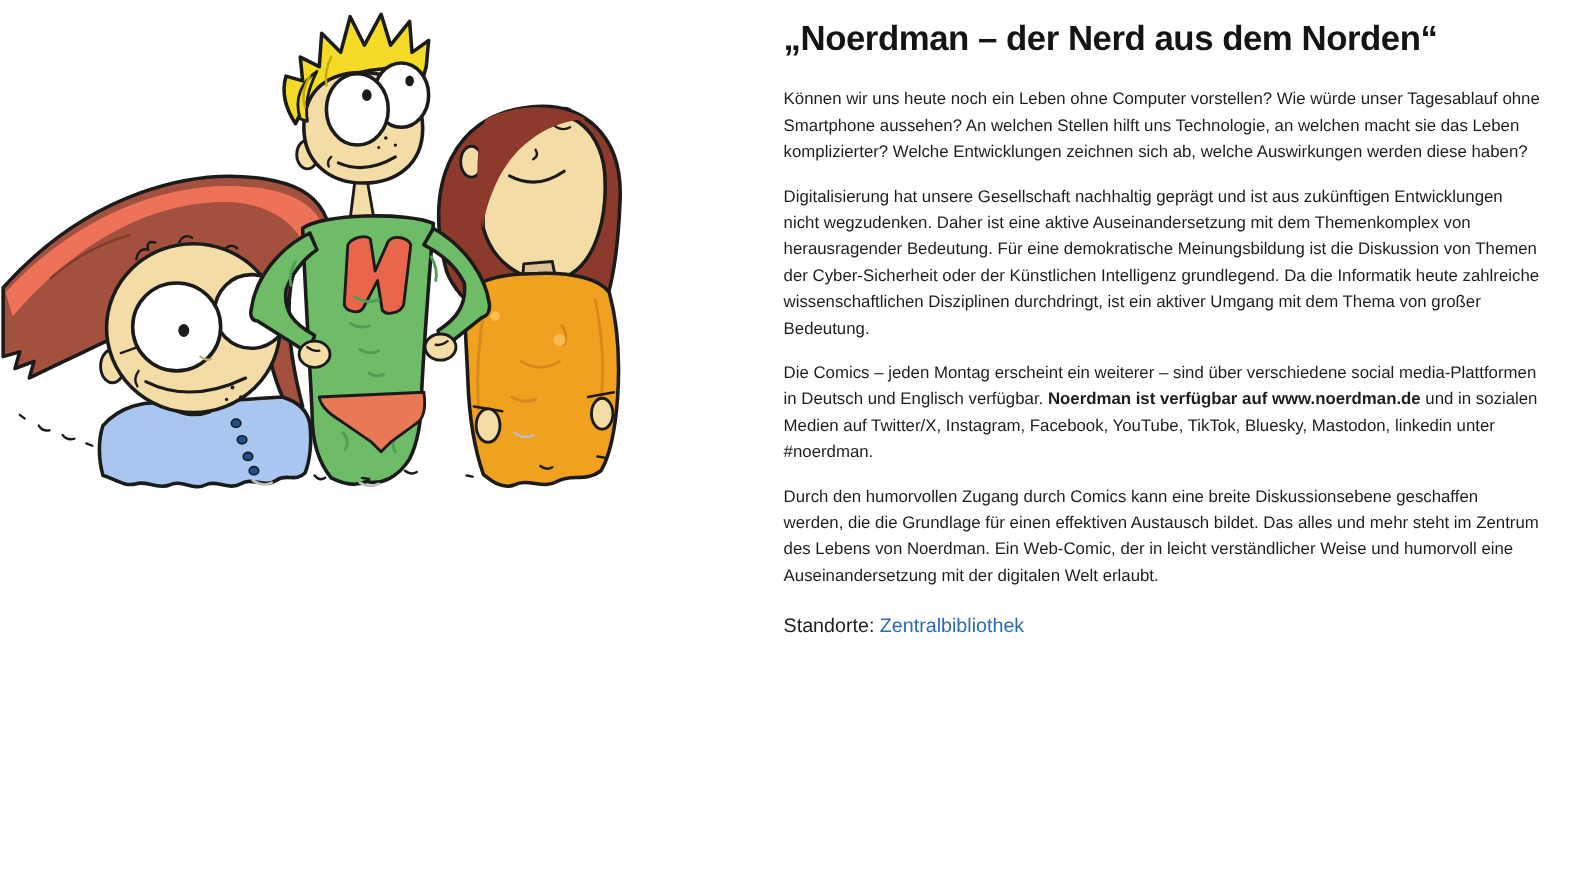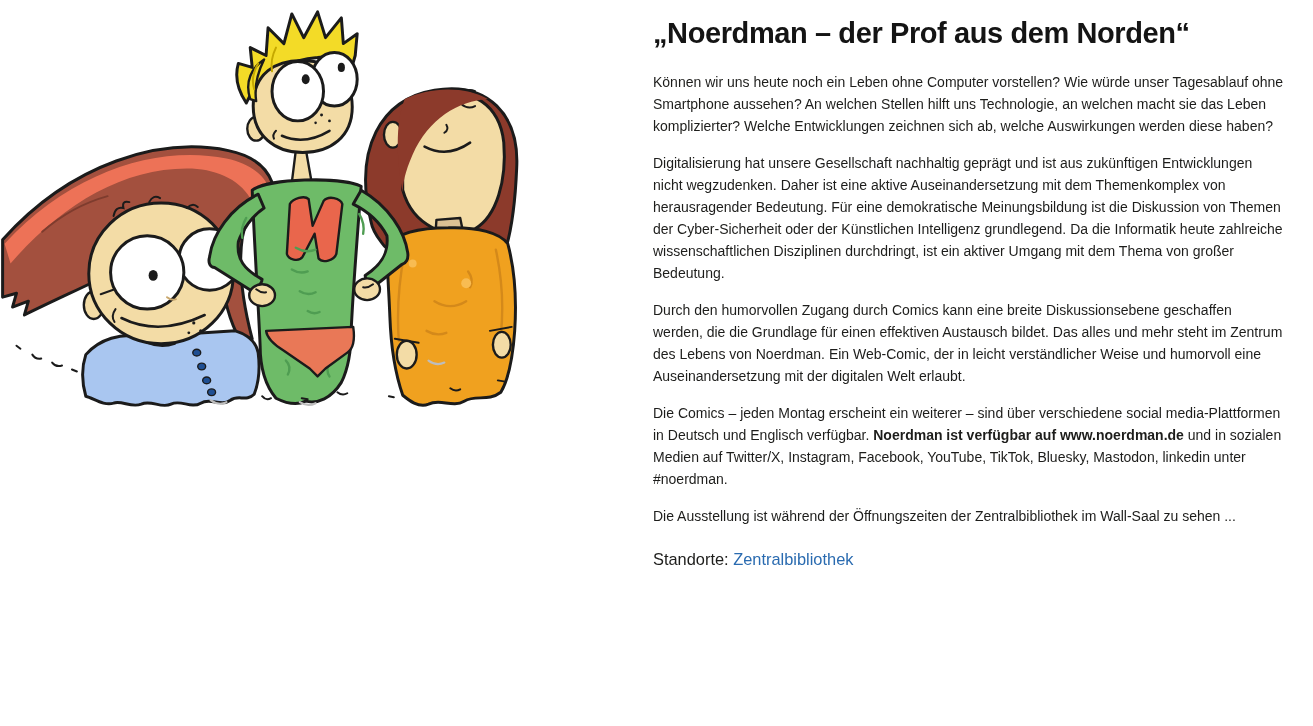--- a/index.html
+++ b/index.html
@@ -255,27 +255,26 @@
       <path class="ln-thin" d="M 302,398 l 6,1"></path>
       <path class="ln-thin" d="M 338,392 q 5,4 10,1"></path>
       <path class="ln-thin" d="M 390,396 l 5,1"></path>
       <path class="ln-thin" d="M 452,388 q 5,4 10,1"></path>
       <path class="ln-thin" d="M 500,380 l 6,1"></path>
     </g>
   </svg>
 </div>
 
 <div class="content">
-  <h1 class="page-title">„Noerdman – der Prof aus dem Norden“</h1>
+  <h1 class="page-title">„Noerdman – der Nerd aus dem Norden“</h1>
 
   <p>Können wir uns heute noch ein Leben ohne Computer vorstellen? Wie würde unser Tagesablauf ohne Smartphone aussehen? An welchen Stellen hilft uns Technologie, an welchen macht sie das Leben komplizierter? Welche Entwicklungen zeichnen sich ab, welche Auswirkungen werden diese haben?</p>
   <p>Digitalisierung hat unsere Gesellschaft nachhaltig geprägt und ist aus zukünftigen Entwicklungen nicht wegzudenken. Daher ist eine aktive Auseinandersetzung mit dem Themenkomplex von herausragender Bedeutung. Für eine demokratische Meinungsbildung ist die Diskussion von Themen der Cyber-Sicherheit oder der Künstlichen Intelligenz grundlegend. Da die Informatik heute zahlreiche wissenschaftlichen Disziplinen durchdringt, ist ein aktiver Umgang mit dem Thema von großer Bedeutung.</p>
+  <p><span>Die Comics – jeden Montag erscheint ein weiterer – sind über verschiedene social media-Plattformen in Deutsch und Englisch verfügbar. </span><b>Noerdman ist verfügbar auf www.noerdman.de</b><span> und in sozialen Medien auf Twitter/X, Instagram, Facebook, YouTube, TikTok, Bluesky, Mastodon, linkedin unter #noerdman.</span></p>
+
   <p>Durch den humorvollen Zugang durch Comics kann eine breite Diskussionsebene geschaffen werden, die die Grundlage für einen effektiven Austausch bildet. Das alles und mehr steht im Zentrum des Lebens von Noerdman. Ein Web-Comic, der in leicht verständlicher Weise und humorvoll eine Auseinandersetzung mit der digitalen Welt erlaubt.</p>
 
-  <p><span>Die Comics – jeden Montag erscheint ein weiterer – sind über verschiedene social media-Plattformen in Deutsch und Englisch verfügbar. </span><b>Noerdman ist verfügbar auf www.noerdman.de</b><span> und in sozialen Medien auf Twitter/X, Instagram, Facebook, YouTube, TikTok, Bluesky, Mastodon, linkedin unter #noerdman.</span></p>
-
-  <p>Die Ausstellung ist während der Öffnungszeiten der Zentralbibliothek im Wall-Saal zu sehen ...</p>
 
   <div class="link-block">
     <p class="link-line"><span>Standorte:</span>
       <a class="text-link" href="#">Zentralbibliothek</a></p>
   </div>
 </div>
 
 </body></html>

